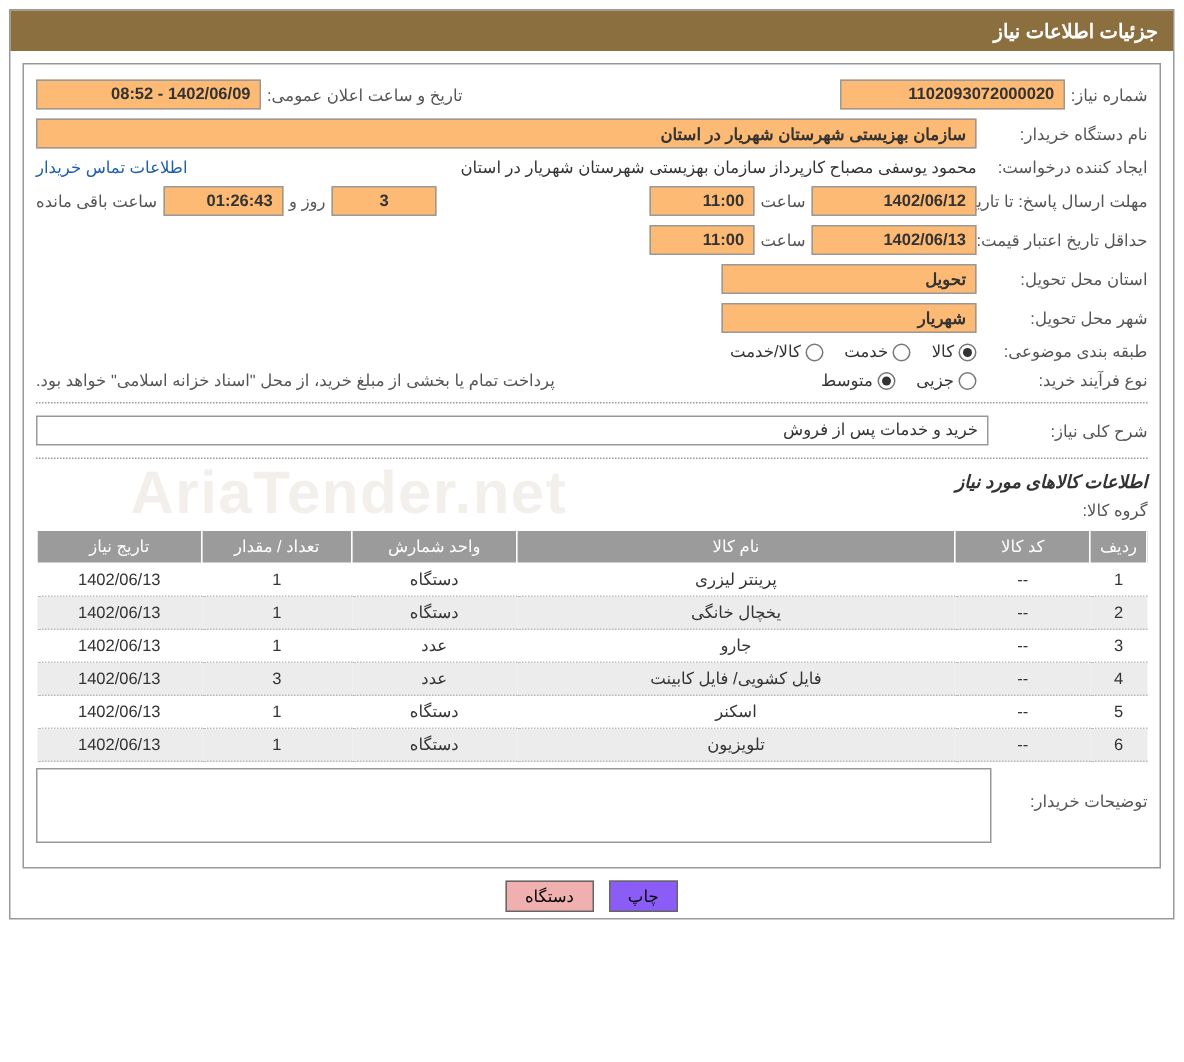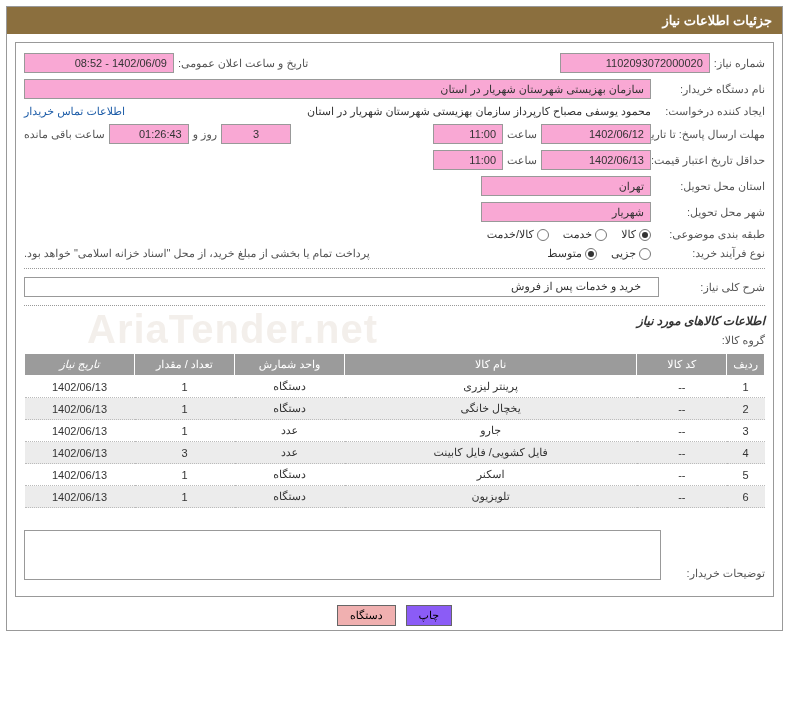--- a/index.html
+++ b/index.html
@@ -33,25 +33,26 @@
   gap: 4px;
 }
 .label {
   color: #555;
   white-space: nowrap;
   font-size: 11px;
 }
 .field {
   border: 1px solid #999;
   padding: 2px 6px;
-  background: #f9a8d4;
+  background: #fdba74;
   min-height: 20px;
   display: inline-flex;
   align-items: center;
   font-size: 11px;
+  font-weight: bold;
 }
 .field-wide { flex: 1; }
 .link-blue { color: #1e5da8; cursor: pointer; font-size: 11px; }
 .radio-group {
   display: flex;
   gap: 14px;
   align-items: center;
 }
 .radio-item {
   display: flex;
@@ -86,21 +87,21 @@
   font-style: italic;
 }
 .field-group-row {
   display: flex;
   align-items: center;
   gap: 6px;
 }
 .field-group-row .label { width: 100px; }
 .long-field {
   border: 1px solid #999;
-  padding: 2px 17px;
+  padding: 2px 6px;
   flex: 1;
   min-height: 20px;
   font-size: 11px;
 }
 table {
   width: 100%;
   border-collapse: collapse;
   margin-top: 6px;
 }
 th {
@@ -148,21 +149,21 @@
   pointer-events: none;
   letter-spacing: 1px;
 }
 .pos-rel { position: relative; }
 .spacer { flex: 1; }
 .col-row { width: 36px; }
 .col-code { width: 90px; }
 .col-name { width: auto; }
 .col-unit { width: 110px; margin-left: 37px; }
 .col-qty  { width: 100px; }
-.col-date { width: 110px; font-style: italic; }
+.col-date { width: 110px; }
 </style>
 </head>
 <body>
 
 <div class="panel pos-rel">
   <div class="panel-header">جزئیات اطلاعات نیاز</div>
   <div class="panel-body">
 
     <div class="watermark">AriaTender.net</div>
 
@@ -200,21 +201,21 @@
 
     <div class="row">
       <span class="label" style="width:110px">حداقل تاریخ اعتبار قیمت: تا تاریخ:</span>
       <span class="field" style="width:110px">1402/06/13</span>
       <span class="label">ساعت</span>
       <span class="field" style="width:70px">11:00</span>
     </div>
 
     <div class="row">
       <span class="label" style="width:110px">استان محل تحویل:</span>
-      <span class="field" style="width:170px">تهران</span>
+      <span class="field" style="width:170px">تحویل</span>
     </div>
 
     <div class="row">
       <span class="label" style="width:110px">شهر محل تحویل:</span>
       <span class="field" style="width:170px">شهریار</span>
     </div>
 
     <div class="row">
       <span class="label" style="width:110px">طبقه بندی موضوعی:</span>
       <div class="radio-group">
@@ -320,21 +321,21 @@
             <td>6</td>
             <td>--</td>
             <td>تلویزیون</td>
             <td>دستگاه</td>
             <td>1</td>
             <td>1402/06/13</td>
           </tr>
         </tbody>
     </table>
 
-    <div class="row" style="margin-top:22px;align-items:flex-end">
+    <div class="row" style="margin-top:4px;align-items:flex-start">
       <span class="label" style="width:100px;padding-top:16px">توضیحات خریدار:</span>
       <div class="textarea-box"></div>
     </div>
 
   </div>
 
   <div class="btn-row">
     <button class="btn btn-print">چاپ</button>
     <button class="btn btn-back">دستگاه</button>
   </div>

